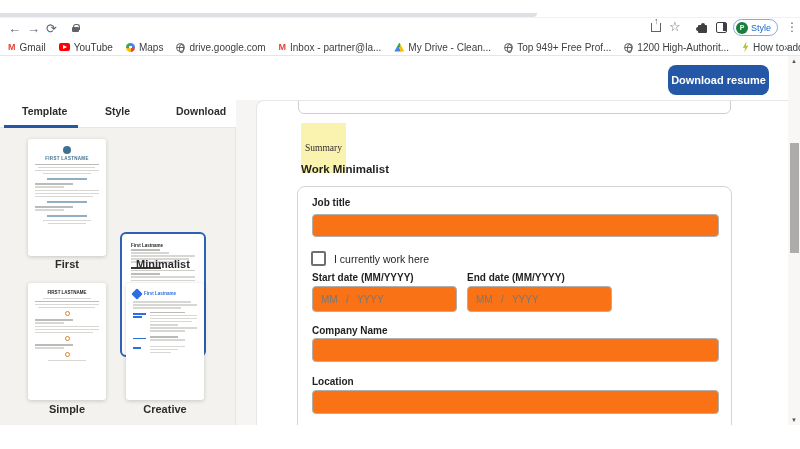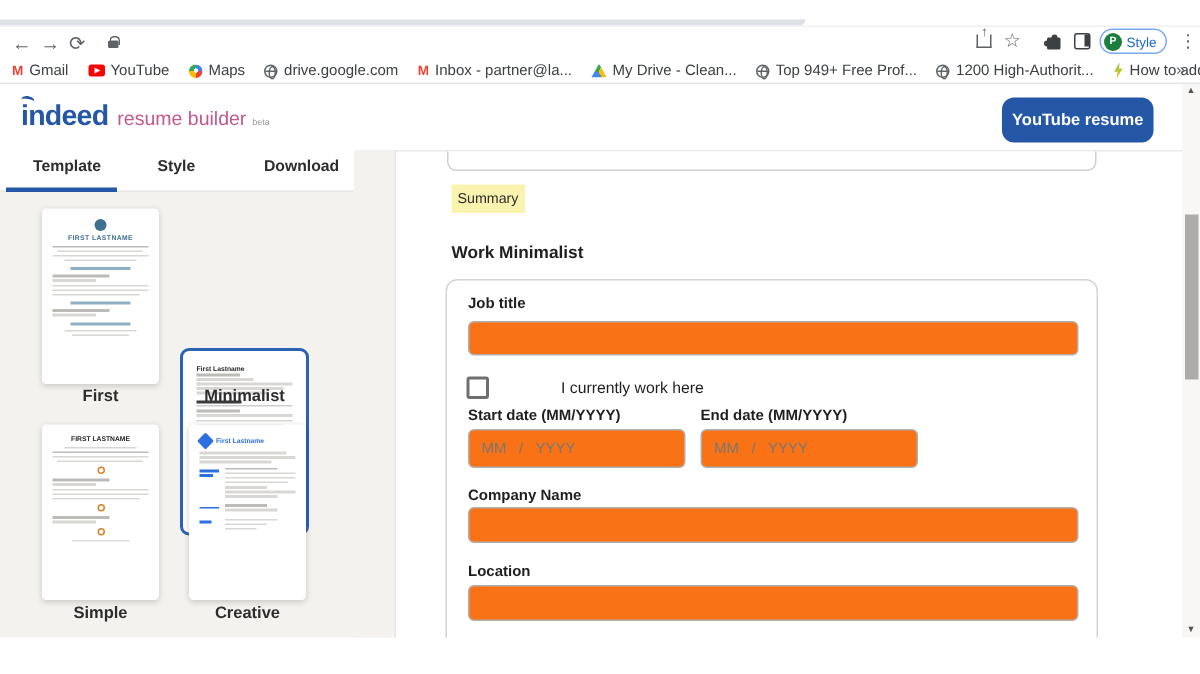--- a/index.html
+++ b/index.html
@@ -63,21 +63,21 @@
   .logo-indeed { font-size:19px; font-weight:bold; color:#2557a7; letter-spacing:-0.5px; position:relative; }
   .logo-accent { position:absolute; left:0; top:-3px; width:9px; height:6px;
     border-top:2.5px solid #2557a7; border-radius:50%; transform:rotate(10deg); }
   .logo-rb { font-size:13px; color:#c4578e; margin-left:6px; }
   .logo-beta { font-size:6px; color:#9a9a9a; margin-left:4px; }
   .download-btn { position:absolute; left:668px; top:9px; width:101px; height:30px;
     background:#2557a7; color:#fff; border:none; border-radius:8px; font-size:11px;
     font-weight:bold; font-family:"Liberation Sans",sans-serif; cursor:pointer; }
 
   
-  .left-panel { position:absolute; left:0; top:100px; width:264px; height:325px;
+  .left-panel { position:absolute; left:0; top:100px; width:236px; height:325px;
     background:#f3f2ef; border-right:1px solid #e7e5e2; }
   .tabs-row { position:absolute; left:0; top:0; width:236px; height:28px; background:#fff;
     border-bottom:1px solid #e8e6e3; }
   .tab { position:absolute; top:5px; font-size:10.5px; color:#2d2d2d; font-weight:600; cursor:pointer; }
   .tab-underline { position:absolute; left:4px; top:25px; width:74px; height:3px; background:#2557a7; }
 
   .thumb { position:absolute; width:78px; height:117px; background:#fff; border-radius:3px;
     box-shadow:0 1px 4px rgba(0,0,0,.18); padding:7px 7px; cursor:pointer; overflow:hidden; }
   .sel-frame { position:absolute; left:120px; top:132px; width:86px; height:125px;
     border:2px solid #2c62b4; border-radius:6px; background:#fff; padding:2px; cursor:pointer; }
@@ -103,31 +103,31 @@
   .cr-body { flex:1; }
 
   
   .main-bg { position:absolute; left:236px; top:100px; width:552px; height:325px; background:#f6f5f3; }
   .editor-card { position:absolute; left:256px; top:100px; width:532px; height:325px;
     background:#fff; border-top:1px solid #e9e7e4; border-left:1px solid #e9e7e4;
     border-top-left-radius:8px; overflow:hidden; }
   .summary-input { position:absolute; left:41px; top:-30px; width:433px; height:43px;
     background:#fff; border:1px solid #d0cecb; border-radius:6px; }
   .chip { position:absolute; left:44px; top:22px; background:#faf3b0; color:#2d2d2d;
-    font-size:9.5px; padding:4px 4px; }
+    font-size:9.5px; padding:20px 4px;font-family:Liberation Serif, serif; }
   .sec-title { position:absolute; left:44px; top:62px; font-size:11.5px; font-weight:bold; color:#1f1f1f; }
   .sub-panel { position:absolute; left:40px; top:85px; width:435px; height:280px;
     border:1px solid #d6d4d1; border-radius:8px; background:#fff; }
   .f-label { position:absolute; font-size:10px; font-weight:bold; color:#1f1f1f; }
   .f-input { position:absolute; background:#f97316; border:1px solid #b1afac; border-radius:4px;
     font-size:10px; color:#333; padding:0 8px; font-family:"Liberation Sans",sans-serif; }
   .f-input::placeholder { color:#7b7673; }
   .cbx { position:absolute; left:13px; top:64px; width:15px; height:15px;
     border:2px solid #6f6f6f; border-radius:2px; background:#fff; cursor:pointer; }
-  .cbx-label { position:absolute; left:36px; top:66px; font-size:10.5px; color:#1f1f1f;margin-left:40px; }
+  .cbx-label { position:absolute; left:36px; top:66px; font-size:10.5px; color:#1f1f1f; }
 
   
   .scrollbar { position:absolute; left:788px; top:56px; width:12px; height:369px; background:#f8f7f5; }
   .sb-arrow { position:absolute; left:0; width:12px; font-size:6px; color:#555; text-align:center; cursor:pointer; }
   .sb-thumb { position:absolute; left:1.5px; top:87px; width:9px; height:110px; background:#aeacaa; cursor:pointer; }
 </style>
 </head>
 <body>
 
 <div class="tabbar-remnant"></div>
@@ -183,26 +183,21 @@
   </span>
   <span class="bm">
     <span class="ic-bolt"></span>
     <span class="bm-label">How to add your re...</span>
   </span>
 
   <span class="bm-chevron">»</span>
 </div>
 
 <div class="app-header">
-  <div class="logo">
-    <span class="logo-indeed">indeed<i class="logo-accent"></i></span>
-    <span class="logo-rb">resume builder</span>
-    <span class="logo-beta">beta</span>
-  </div>
-  <button class="download-btn">YouTube resume</button>
+  <button class="download-btn">Download resume</button>
 </div>
 
 <div class="main-bg"></div>
 <div class="editor-card">
   <div class="summary-input"></div>
   <span class="chip">Summary</span>
   <div class="sec-title">Work Minimalist</div>
   <div class="sub-panel">
     <span class="f-label" style="left:14px; top:10px">Job title</span>
     <input class="f-input" style="left: 14px; top: 27px; width: 407px; height: 23px;">

